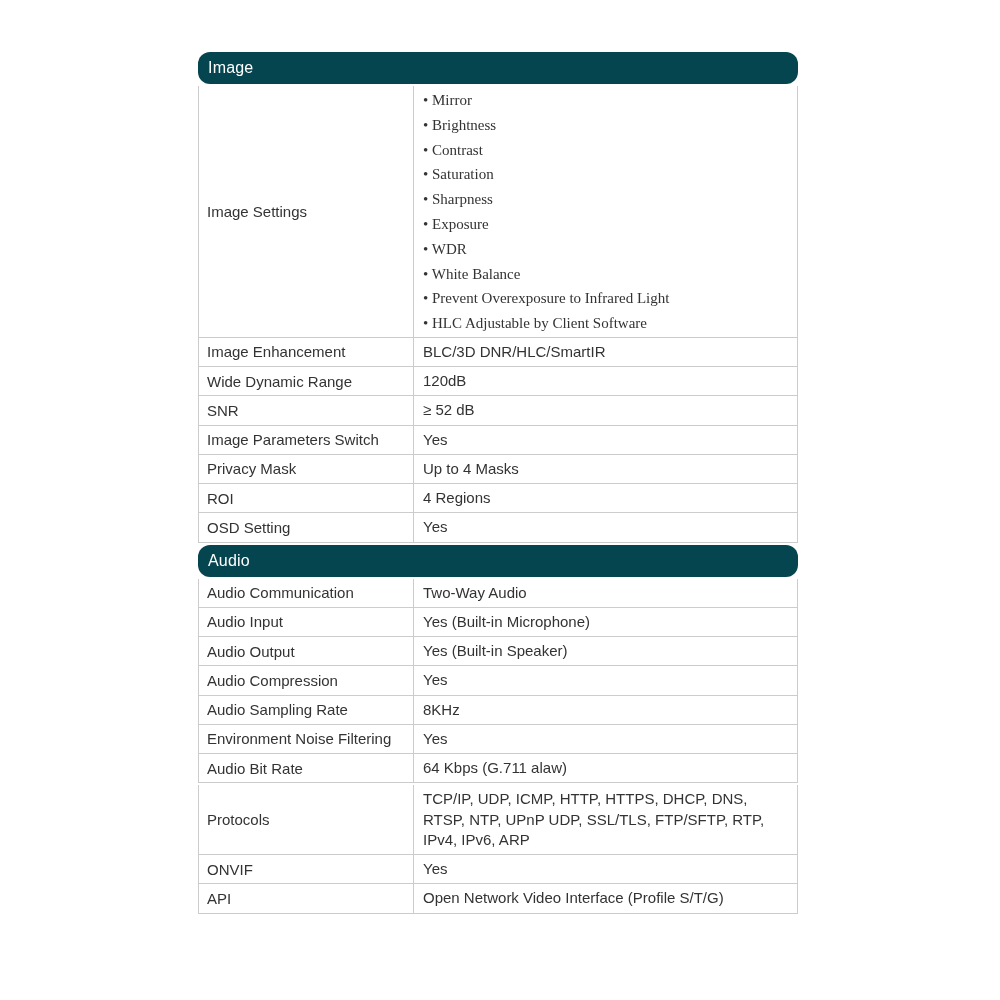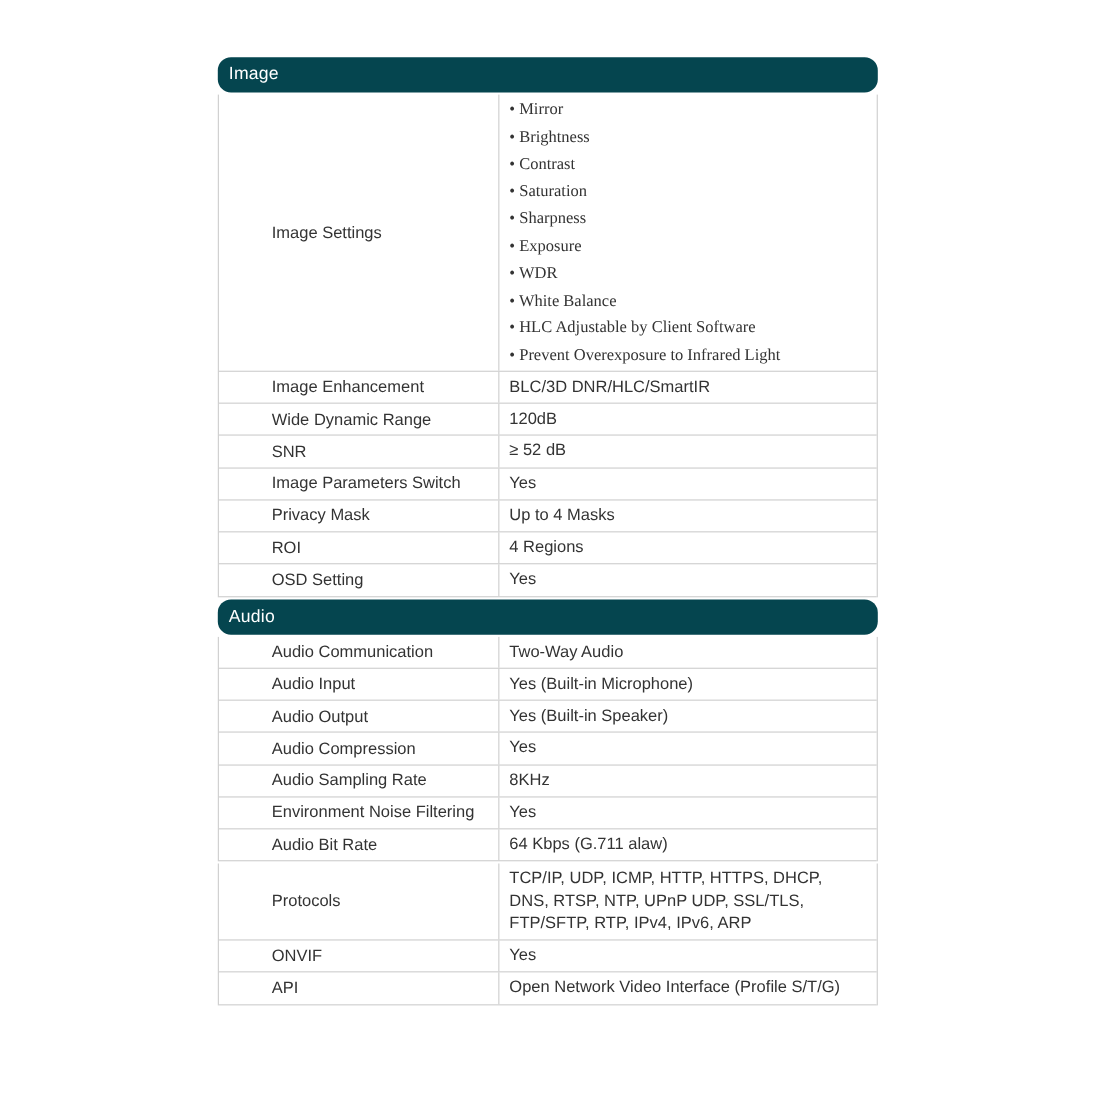--- a/index.html
+++ b/index.html
@@ -32,21 +32,20 @@
     display:flex;align-items:stretch;
     border-bottom:1px solid var(--border);
     min-height:28px;
   }
   .spec-label{
     width:215px;flex:0 0 215px;
     border-right:1px solid var(--border);
     display:flex;align-items:center;
     padding:3px 16px 3px 8px;
     line-height:1.3;
-    margin-left:40px;
   }
   .spec-value{
     flex:1;display:flex;align-items:center;
     padding:4px 10px 4px 9px;
     line-height:1.35;
   }
   .spec-value.bullets{
     display:block;padding:2px 10px 1px 9px;
   }
   .bullet-line{
@@ -64,22 +63,22 @@
           <div class="spec-label">Image Settings</div>
           <div class="spec-value bullets">
             <div class="bullet-line">• Mirror</div>
             <div class="bullet-line">• Brightness</div>
             <div class="bullet-line">• Contrast</div>
             <div class="bullet-line">• Saturation</div>
             <div class="bullet-line">• Sharpness</div>
             <div class="bullet-line">• Exposure</div>
             <div class="bullet-line">• WDR</div>
             <div class="bullet-line">• White Balance</div>
+            <div class="bullet-line">• Prevent Overexposure to Infrared Light</div>
             <div class="bullet-line">• HLC Adjustable by Client Software</div>
-            <div class="bullet-line">• Prevent Overexposure to Infrared Light</div>
           </div>
         </div>
         <div class="spec-row">
           <div class="spec-label">Image Enhancement</div>
           <div class="spec-value">BLC/3D DNR/HLC/SmartIR</div>
         </div>
         <div class="spec-row">
           <div class="spec-label">Wide Dynamic Range</div>
           <div class="spec-value">120dB</div>
         </div>

